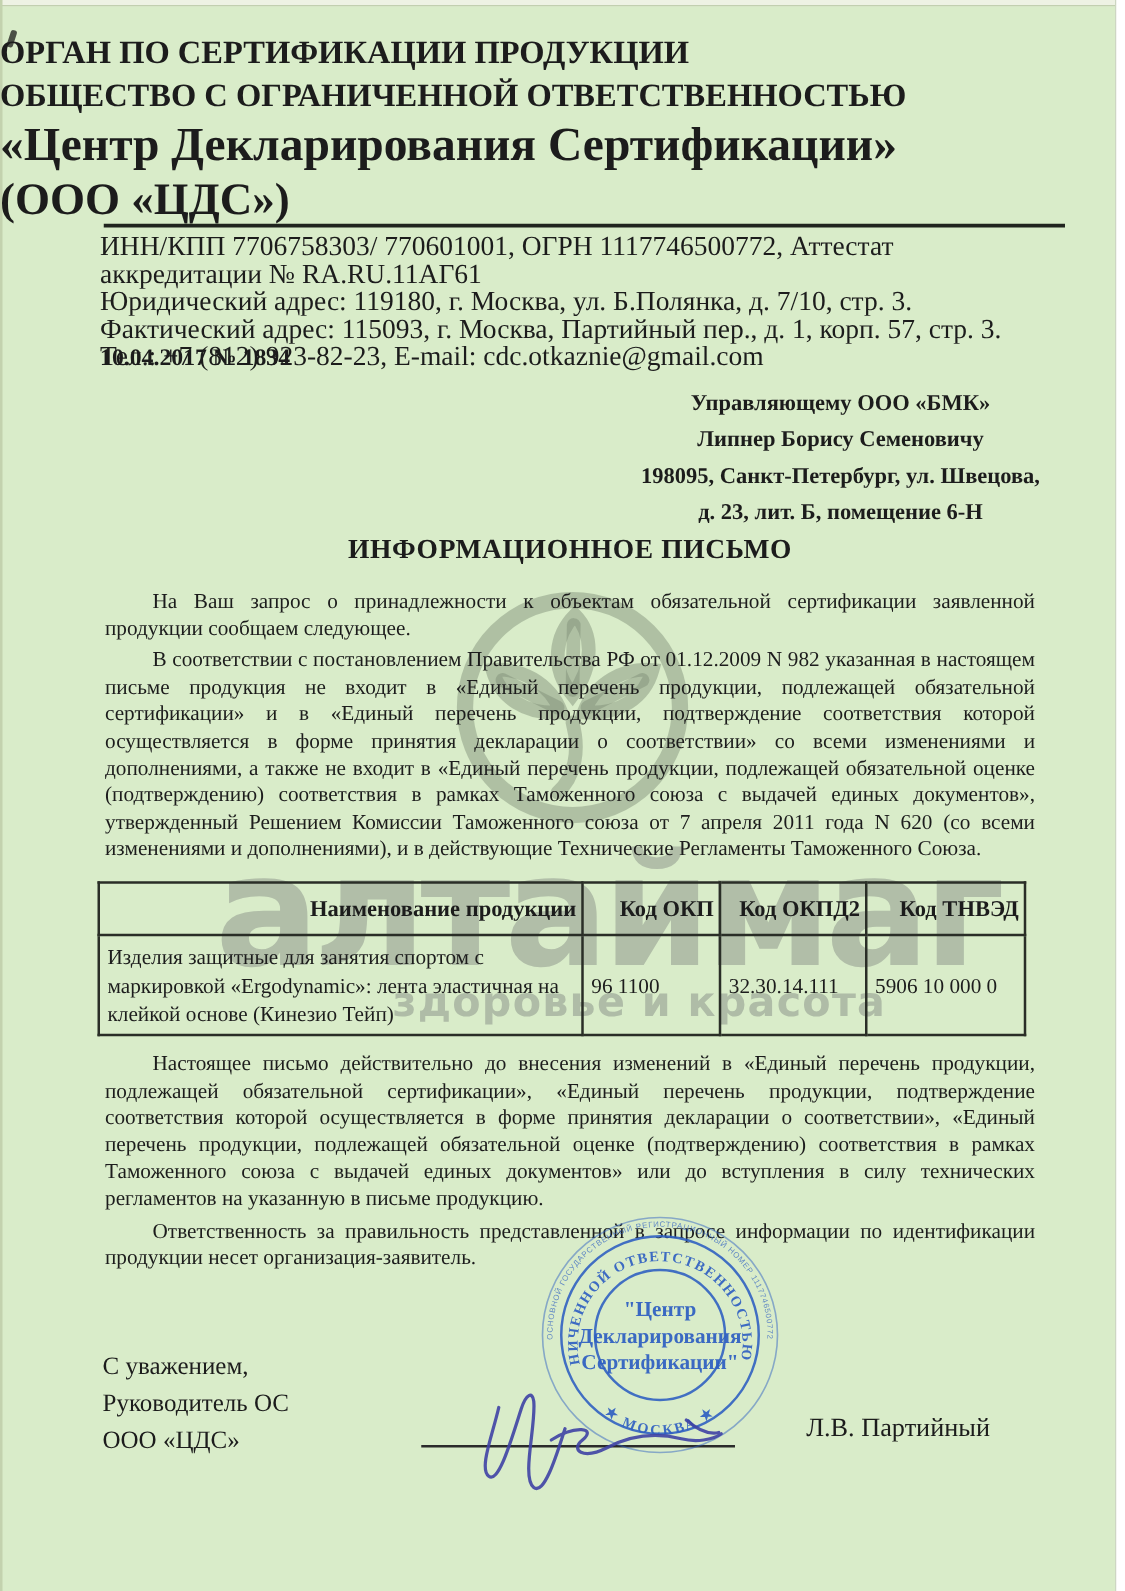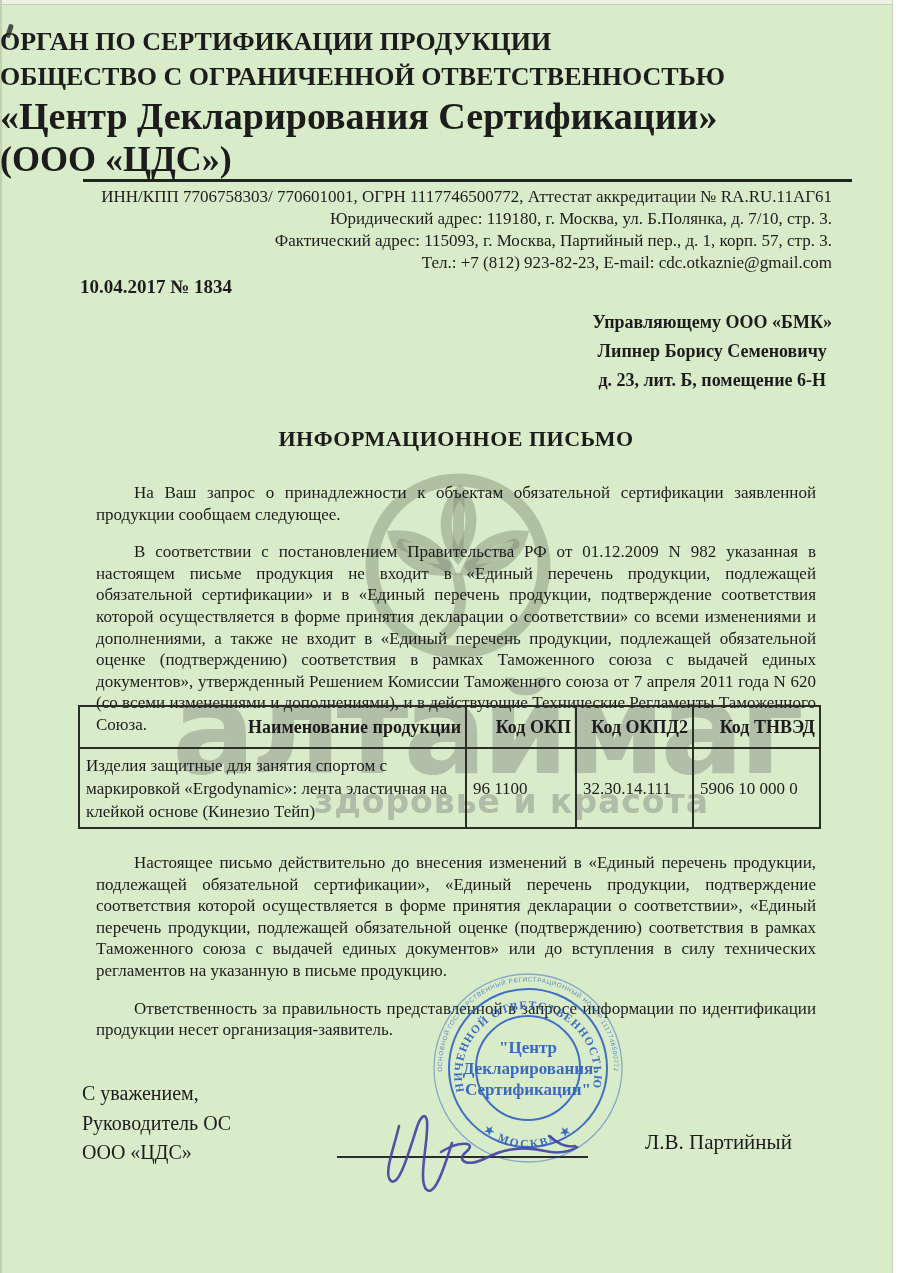--- a/index.html
+++ b/index.html
@@ -29,26 +29,26 @@
     color:rgba(140,150,138,0.55);white-space:nowrap;
   }
 
   
   .content{position:absolute;inset:0;z-index:2;}
   .hdr{position:absolute;left:0;top:24px;width:900px;text-align:left;font-weight:bold;}
   .hdr-l1,.hdr-l2{font-size:26px;line-height:35px;}
   .hdr-l3{font-size:38px;line-height:44px;}
   .hdr-l4{font-size:36px;line-height:42px;}
   .rule{position:absolute;left:83px;top:179px;width:769px;height:3px;background:#20241e;}
-  .contact{position:absolute;left:80px;top:186px;width:752px;text-align:right;font-size:17px;line-height:22px;}
+  .contact{position:absolute;left:80px;top:186px;width:752px;text-align:left;font-size:22px;line-height:22px;}
   .dateline{position:absolute;left:80px;top:276px;font-size:19px;font-weight:bold;}
   .recipient{position:absolute;right:68px;top:308px;text-align:center;font-size:18px;line-height:29px;font-weight:bold;}
   .title{position:absolute;left:80px;top:426px;width:752px;text-align:center;font-weight:bold;font-size:22px;letter-spacing:0.5px;}
   .bodytext{position:absolute;left:80px;width:752px;font-size:17px;line-height:21.6px;text-align:justify;}
-  .bodytext p{margin:16px;text-indent:38px;}
+  .bodytext p{margin:4px;text-indent:38px;}
   .p12{top:466px;}
   .p34{top:836px;}
 
   table.codes{
     position:absolute;left:78px;top:705px;width:741px;
     border-collapse:collapse;table-layout:fixed;
   }
   table.codes th,table.codes td{border:2px solid #2a2e27;}
   table.codes th{font-size:18px;font-weight:bold;text-align:right;height:36px;padding:2px 4px;}
   table.codes td{font-size:17px;line-height:23px;padding:4px 6px;height:70px;vertical-align:middle;}
@@ -106,20 +106,21 @@
       <div>Юридический адрес: 119180, г. Москва, ул. Б.Полянка, д. 7/10, стр. 3.</div>
       <div>Фактический адрес: 115093, г. Москва, Партийный пер., д. 1, корп. 57, стр. 3.</div>
       <div>Тел.: +7 (812) 923-82-23, E-mail: cdc.otkaznie@gmail.com</div>
     </div>
 
     <div class="dateline">10.04.2017 № 1834</div>
 
     <div class="recipient">
       <div>Управляющему ООО «БМК»</div>
       <div>Липнер Борису Семеновичу</div>
+      <div>198095, Санкт-Петербург, ул. Швецова,</div>
       <div>д. 23, лит. Б, помещение 6-Н</div>
     </div>
 
     <div class="title">ИНФОРМАЦИОННОЕ ПИСЬМО</div>
 
     <div class="bodytext p12">
       <p>На Ваш запрос о принадлежности к объектам обязательной сертификации заявленной продукции сообщаем следующее.</p>
       <p>В соответствии с постановлением Правительства РФ от 01.12.2009 N 982 указанная в настоящем письме продукция не входит в «Единый перечень продукции, подлежащей обязательной сертификации» и в «Единый перечень продукции, подтверждение соответствия которой осуществляется в форме принятия декларации о соответствии» со всеми изменениями и дополнениями, а также не входит в «Единый перечень продукции, подлежащей обязательной оценке (подтверждению) соответствия в рамках Таможенного союза с выдачей единых документов», утвержденный Решением Комиссии Таможенного союза от 7 апреля 2011 года N 620 (со всеми изменениями и дополнениями), и в действующие Технические Регламенты Таможенного Союза.</p>
     </div>
 

